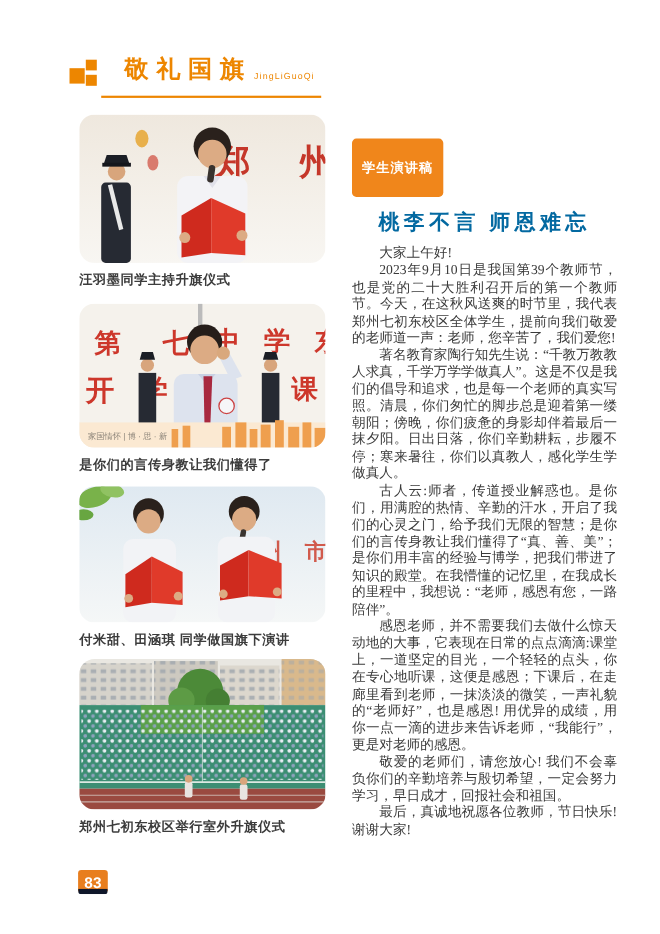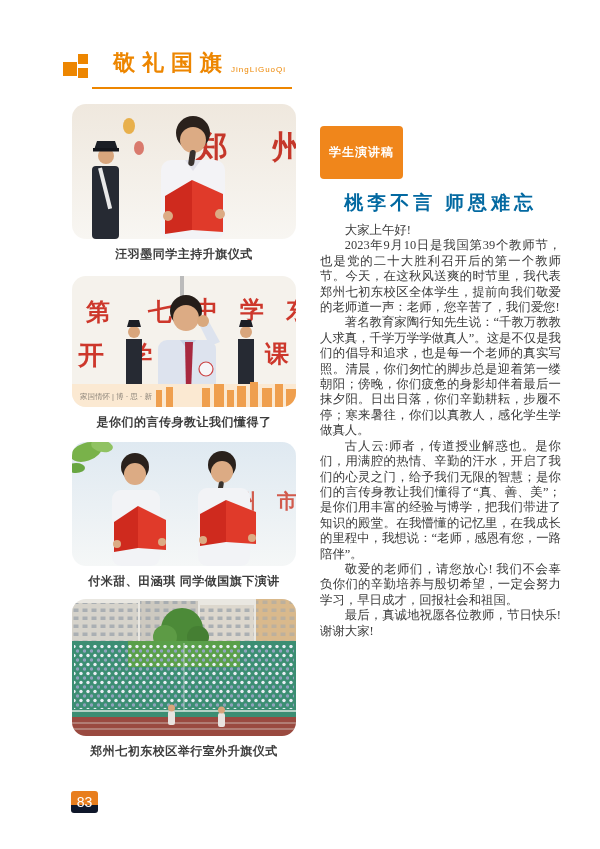--- a/index.html
+++ b/index.html
@@ -25,41 +25,41 @@
   }
   .header-sub{
     color:var(--accent);font-size:8px;letter-spacing:1px;display:inline-block;
     vertical-align:bottom;margin-left:2px;margin-bottom:2px;
   }
   .header-rule{position:absolute;left:92px;top:87px;width:200px;height:2px;background:var(--accent);}
   
   .figure{position:absolute;left:72px;width:224px;}
   .photo{display:block;width:224px;border-radius:14px;overflow:hidden;}
   .photo svg{display:block;}
-  .caption{margin-top:7px;text-align:center;font-size:12px;font-weight:bold;color:#3C3C3C;letter-spacing:.5px;}
+  .caption{margin-top:7px;font-size:12px;font-weight:bold;color:#3C3C3C;letter-spacing:.5px;}
   
   .article{position:absolute;left:320px;top:126px;width:241px;}
   .tag{
     display:inline-block;background:var(--badge);color:#fff;font-size:12px;font-weight:bold;
     padding:18px 9px;border-radius:4px;letter-spacing:1px;
   }
   .article-title{
     text-align:center;font-family:"Liberation Serif",serif;font-weight:900;
     font-size:19px;letter-spacing:4px;color:#0369a1;margin:13px 0 9px 0;line-height:22px;
   }
   .article p{
     margin:0;font-family:"Liberation Serif",serif;font-size:12.4px;line-height:15.4px;
     color:var(--bodytext);text-align:justify;
   }
   .article p.indent{text-indent:2em;}
   
   .pagenum{
     position:absolute;left:71px;top:791px;width:27px;height:22px;background:var(--pagenum);
-    color:#fff;font-weight:normal;font-size:14px;text-align:center;line-height:22px;
-    border-radius:3px;border-bottom:8px solid #0f172a;
+    color:#fff;font-weight:bold;font-size:14px;text-align:center;line-height:22px;
+    border-radius:3px;border-bottom:5px solid #0f172a;
   }
   .svg-cn{font-family:"Liberation Serif",serif;font-weight:bold;}
 </style>
 </head>
 <body>
 
 <div class="page">
 
   <div class="header">
     <svg class="logo" viewBox="0 0 30 32">
@@ -246,19 +246,20 @@
     <div class="caption">郑州七初东校区举行室外升旗仪式</div>
   </div>
 
   <div class="article">
     <span class="tag">学生演讲稿</span>
     <div class="article-title">桃李不言 师恩难忘</div>
     <p class="indent">大家上午好!</p>
     <p class="indent">2023年9月10日是我国第39个教师节，也是党的二十大胜利召开后的第一个教师节。今天，在这秋风送爽的时节里，我代表郑州七初东校区全体学生，提前向我们敬爱的老师道一声：老师，您辛苦了，我们爱您!</p>
     <p class="indent">著名教育家陶行知先生说：“千教万教教人求真，千学万学学做真人”。这是不仅是我们的倡导和追求，也是每一个老师的真实写照。清晨，你们匆忙的脚步总是迎着第一缕朝阳；傍晚，你们疲惫的身影却伴着最后一抹夕阳。日出日落，你们辛勤耕耘，步履不停；寒来暑往，你们以真教人，感化学生学做真人。</p>
     <p class="indent">古人云:师者，传道授业解惑也。是你们，用满腔的热情、辛勤的汗水，开启了我们的心灵之门，给予我们无限的智慧；是你们的言传身教让我们懂得了“真、善、美”；是你们用丰富的经验与博学，把我们带进了知识的殿堂。在我懵懂的记忆里，在我成长的里程中，我想说：“老师，感恩有您，一路陪伴”。</p>
+    <p class="indent">感恩老师，并不需要我们去做什么惊天动地的大事，它表现在日常的点点滴滴:课堂上，一道坚定的目光，一个轻轻的点头，你在专心地听课，这便是感恩；下课后，在走廊里看到老师，一抹淡淡的微笑，一声礼貌的“老师好”，也是感恩! 用优异的成绩，用你一点一滴的进步来告诉老师，“我能行”，更是对老师的感恩。</p>
     <p class="indent">敬爱的老师们，请您放心! 我们不会辜负你们的辛勤培养与殷切希望，一定会努力学习，早日成才，回报社会和祖国。</p>
     <p class="indent">最后，真诚地祝愿各位教师，节日快乐! 谢谢大家!</p>
   </div>
 
   <div class="pagenum">83</div>
 
 </div>
 
 </body></html>

